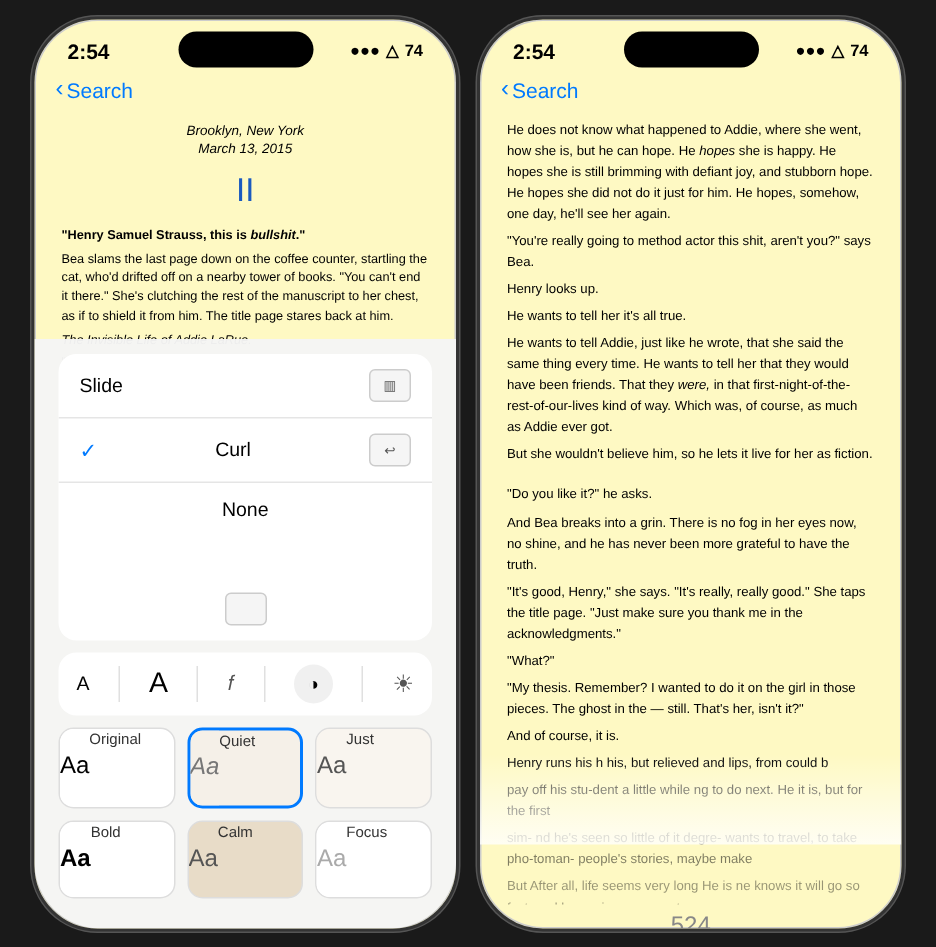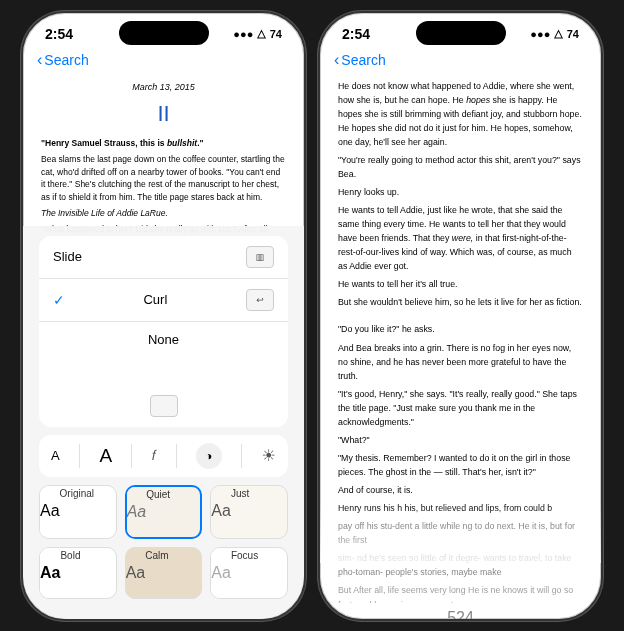--- a/index.html
+++ b/index.html
@@ -16,21 +16,21 @@
 
     .phones-container {
       display: flex;
       gap: 12px;
       align-items: center;
     }
 
     .phone {
       width: 285px;
       height: 610px;
-      background: #ffffff;
+      background: #fef9c3;
       border-radius: 44px;
       overflow: hidden;
       position: relative;
       border: 2px solid #333;
       box-shadow: 0 0 0 1px #555, inset 0 0 0 1px #ccc;
     }
 
     
     .status-bar {
       display: flex;
@@ -351,20 +351,21 @@
 
     <div class="nav-bar">
       <div class="nav-back">
         <span class="nav-back-arrow">‹</span>
         <span>Search</span>
       </div>
     </div>
 
     <div class="book-content">
       <div class="book-header">
+        <div>Brooklyn, New York</div>
         <div>March 13, 2015</div>
       </div>
       <div class="chapter-number">II</div>
       <div class="book-text">
         <p><span class="bold">"Henry Samuel Strauss, this is </span><span class="italic bold">bullshit</span><span class="bold">."</span></p>
         <p>Bea slams the last page down on the coffee counter, startling the cat, who'd drifted off on a nearby tower of books. "You can't end it there." She's clutching the rest of the manuscript to her chest, as if to shield it from him. The title page stares back at him.</p>
         <p class="italic">The Invisible Life of Addie LaRue.</p>
         <p>"What happened to her? Did she really go with Luc? After all that?"</p>
         <p>Henry shrugs. "I assume so."</p>
         <p>"You assume so?"</p>
@@ -457,22 +458,22 @@
       <div class="nav-back">
         <span class="nav-back-arrow">‹</span>
         <span>Search</span>
       </div>
     </div>
 
     <div style="padding: 6px 18px; font-size: 8.8px; line-height: 1.6; color: #000; height: 530px; overflow: hidden; position: relative;">
       <p style="margin-bottom:4px;">He does not know what happened to Addie, where she went, how she is, but he can hope. He <em>hopes</em> she is happy. He hopes she is still brimming with defiant joy, and stubborn hope. He hopes she did not do it just for him. He hopes, somehow, one day, he'll see her again.</p>
       <p style="margin-bottom:4px;">"You're really going to method actor this shit, aren't you?" says Bea.</p>
       <p style="margin-bottom:4px;">Henry looks up.</p>
+      <p style="margin-bottom:4px;">He wants to tell her it's all true.</p>
       <p style="margin-bottom:4px;">He wants to tell Addie, just like he wrote, that she said the same thing every time. He wants to tell her that they would have been friends. That they <em>were,</em> in that first-night-of-the-rest-of-our-lives kind of way. Which was, of course, as much as Addie ever got.</p>
-      <p style="margin-bottom:4px;">He wants to tell her it's all true.</p>
       <p style="margin-bottom:13px;">But she wouldn't believe him, so he lets it live for her as fiction.</p>
       <p style="margin-bottom:4px;">"Do you like it?" he asks.</p>
       <p style="margin-bottom:4px;">And Bea breaks into a grin. There is no fog in her eyes now, no shine, and he has never been more grateful to have the truth.</p>
       <p style="margin-bottom:4px;">"It's good, Henry," she says. "It's really, really good." She taps the title page. "Just make sure you thank me in the acknowledgments."</p>
       <p style="margin-bottom:4px;">"What?"</p>
       <p style="margin-bottom:4px;">"My thesis. Remember? I wanted to do it on the girl in those pieces. The ghost in the — still. That's her, isn't it?"</p>
       <p style="margin-bottom:4px;">And of course, it is.</p>
       <p style="margin-bottom:4px;">Henry runs his h                   his, but relieved and                  lips, from could b</p>
       <p style="margin-bottom:4px; opacity:0.7;">                        pay off his stu-dent a little while           ng to do next. He         it is, but for the first</p>
       <p style="margin-bottom:4px; opacity:0.5;">sim-          nd he's seen so little of it degre-          wants to travel, to take pho-toman-         people's stories, maybe make</p>

